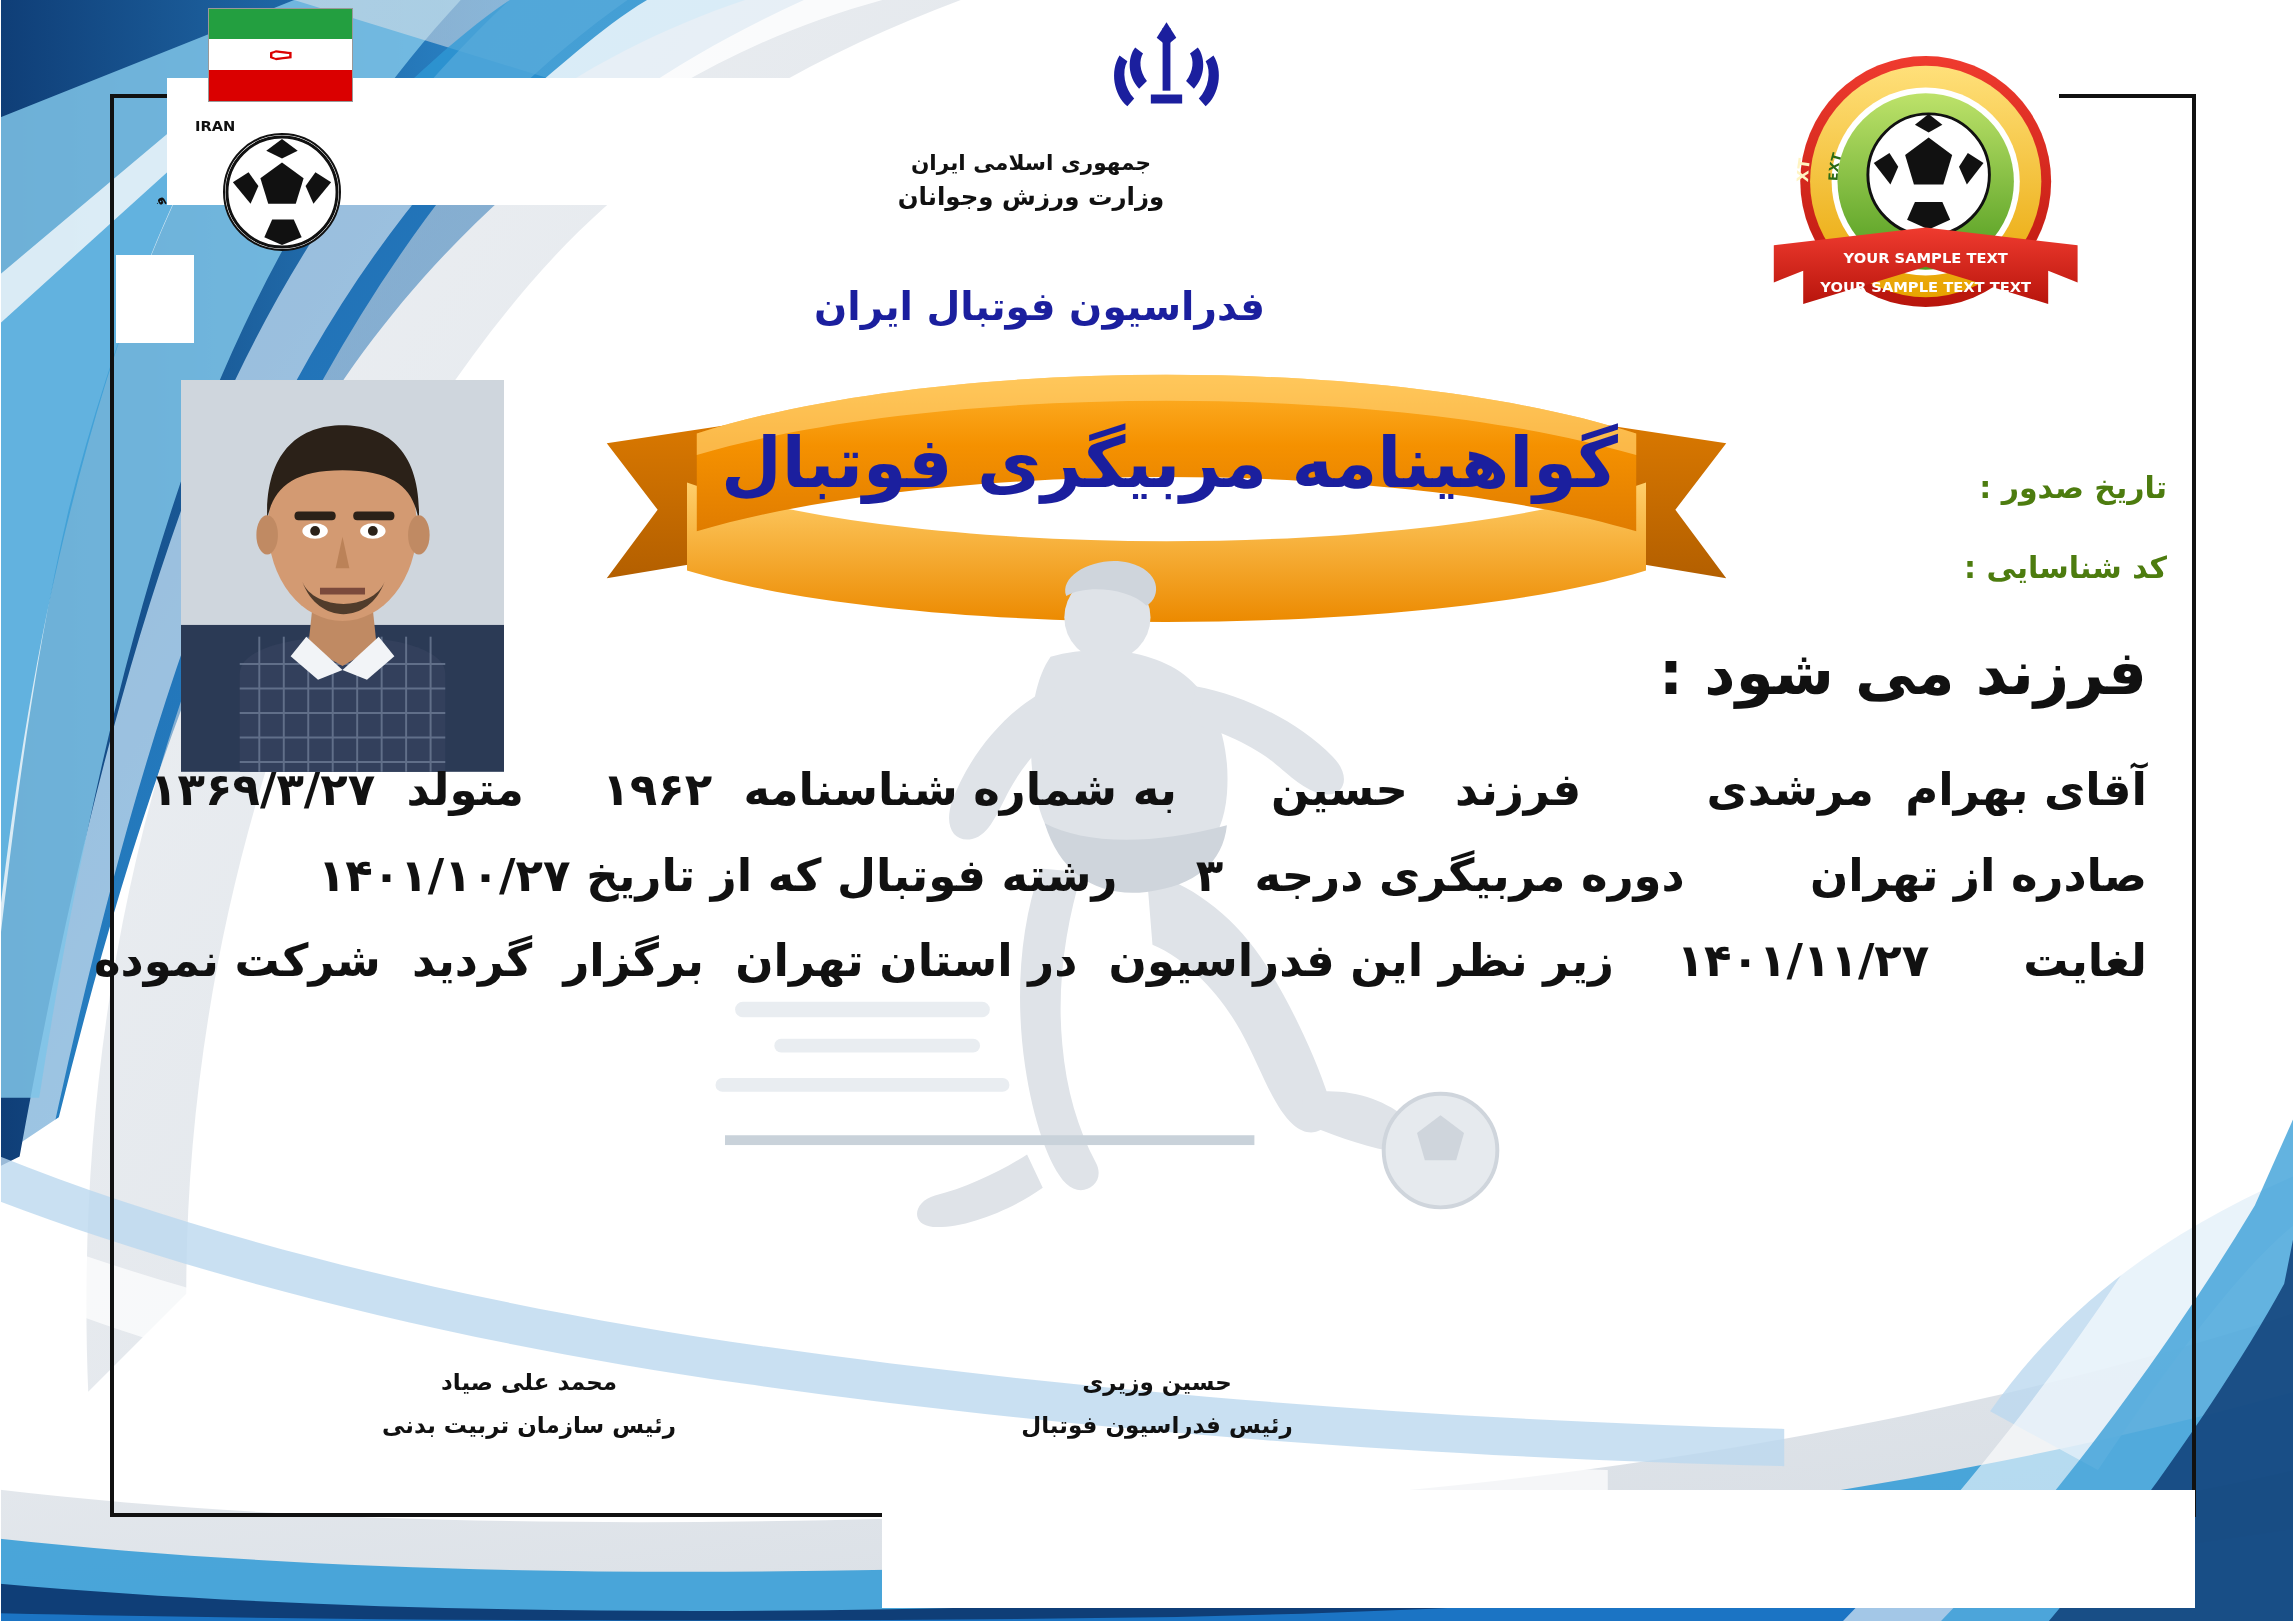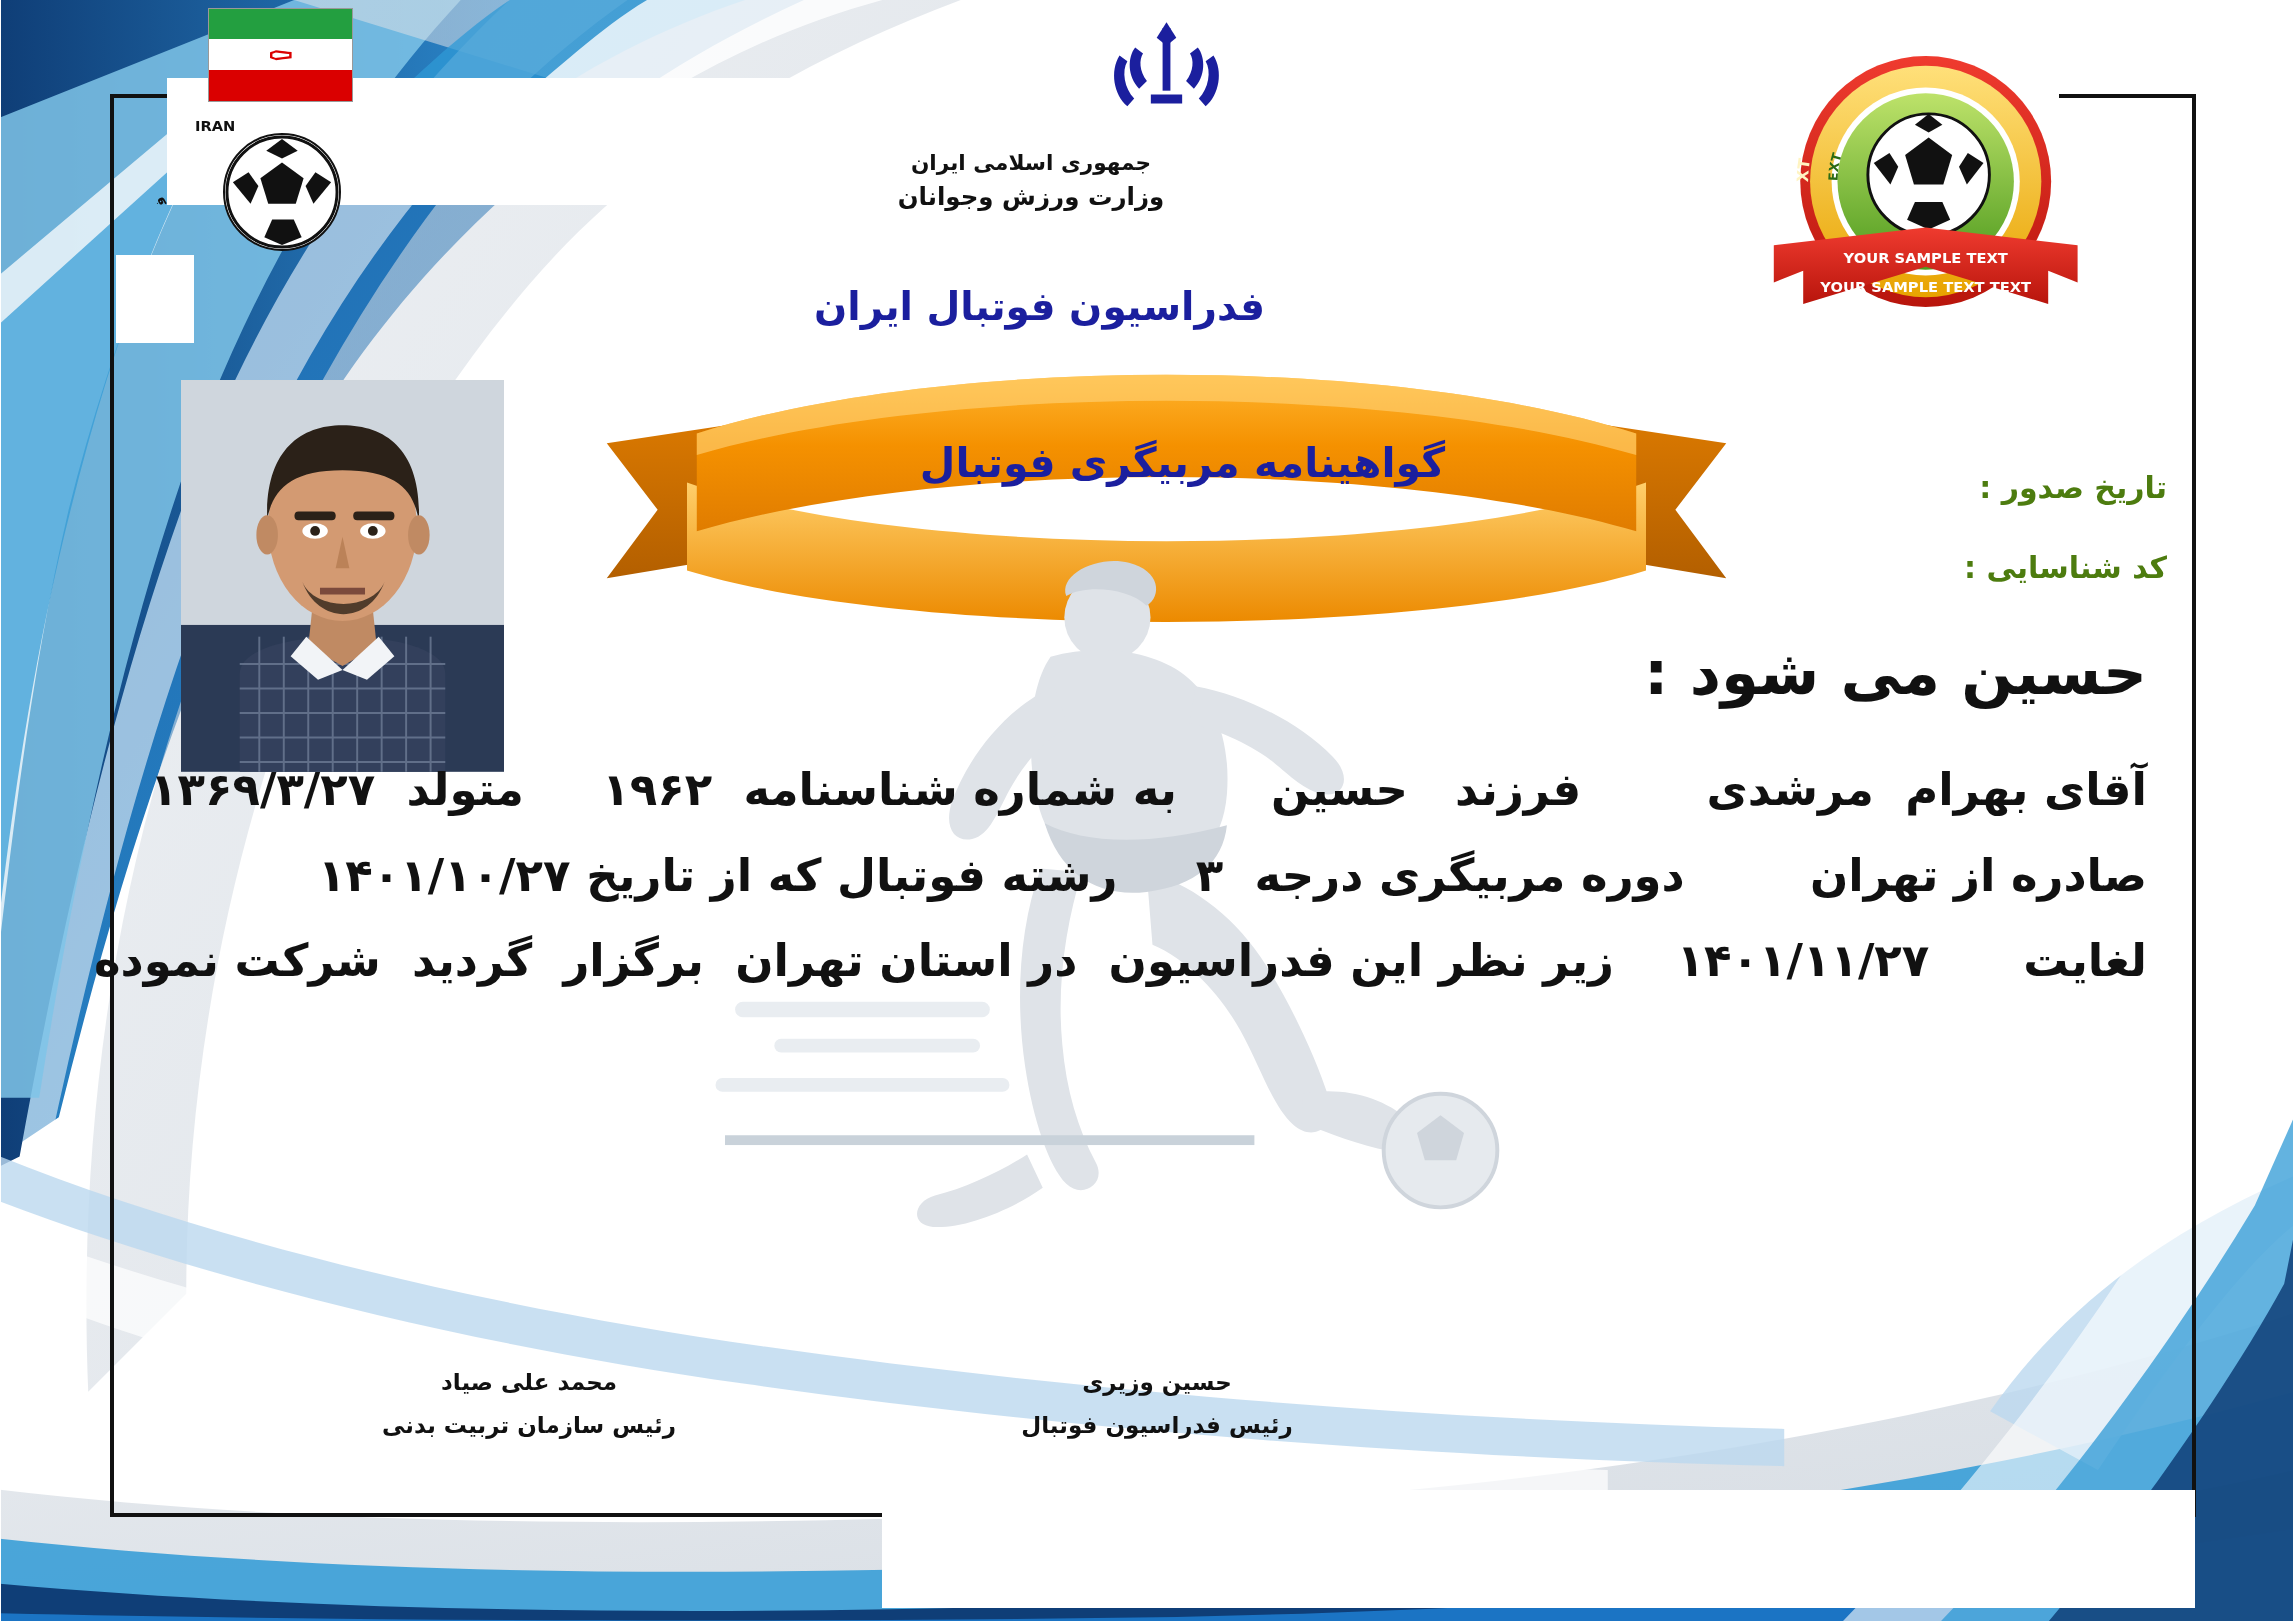--- a/index.html
+++ b/index.html
@@ -37,23 +37,23 @@
       color:#111;font-size:24.5px;line-height:1.5;font-weight:bold;}
   .ministry .small{font-size:21.6px;}
   .fedline{position:absolute;right:980px;top:284px;width:549px;text-align:center;
       color:#1b1f9e;font-size:39px;font-weight:bold;}
 
   
   .crest{position:absolute;left:1754px;top:9.8px;width:363px;height:343px;}
 
   
   .ribbon{position:absolute;left:588px;top:365px;width:1157px;height:274px;}
-  .ribbon-text{position:absolute;left:16px;top:0;width:1157px;height:196px;
+  .ribbon-text{position:absolute;left:3px;top:0;width:1157px;height:196px;
       display:flex;align-items:center;justify-content:center;
-      color:#1b1f9e;font-size:41px;font-weight:bold;letter-spacing:1px;}
+      color:#1b1f9e;font-size:70px;font-weight:bold;letter-spacing:1px;}
 
   
   .photo{position:absolute;left:181px;top:380px;width:323px;height:392px;
       overflow:hidden;background:#cfd3d8;}
   .photo svg{width:323px;height:392px;display:block;}
 
   
   .meta{position:absolute;right:127px;top:470px;width:412px;text-align:left;direction:rtl;}
   .meta div{font-size:30px;color:#4d7c0f;font-weight:bold;margin-bottom:45px;text-align:right;}
 
@@ -350,21 +350,21 @@
 </div>
 
 <div class="footballword">
   <svg viewBox="0 0 560 120" width="549" height="118">
     <text x="0" y="84" font-family="DejaVu Sans" font-size="86" font-weight="bold" font-style="italic" fill="#c9d2da" stroke="#aab6c1" stroke-width="2" letter-spacing="4">FOOTBALL</text>
     <rect x="0" y="98" width="540" height="10" fill="#c9d2da"></rect>
   </svg>
 </div>
 
 <div class="body-text">
-  <div class="b-title">حسین می شود :</div>
+  <div class="b-title">فرزند می شود :</div>
   <div class="b-line">آقای بهرام  مرشدی        فرزند   حسین      به شماره شناسنامه  ۱۹۶۲     متولد  ۱۳۶۹/۳/۲۷</div>
   <div class="b-line">صادره از تهران        دوره مربیگری درجه  ۳     رشته فوتبال که از تاریخ ۱۴۰۱/۱۰/۲۷</div>
   <div class="b-line">لغایت      ۱۴۰۱/۱۱/۲۷    زیر نظر این فدراسیون  در استان تهران  برگزار  گردید  شرکت نموده</div>
 </div>
 
 <div class="sig sig-mid">
   <div>حسین وزیری</div>
   <div>رئیس فدراسیون فوتبال</div>
 </div>
 <div class="sig sig-left">

